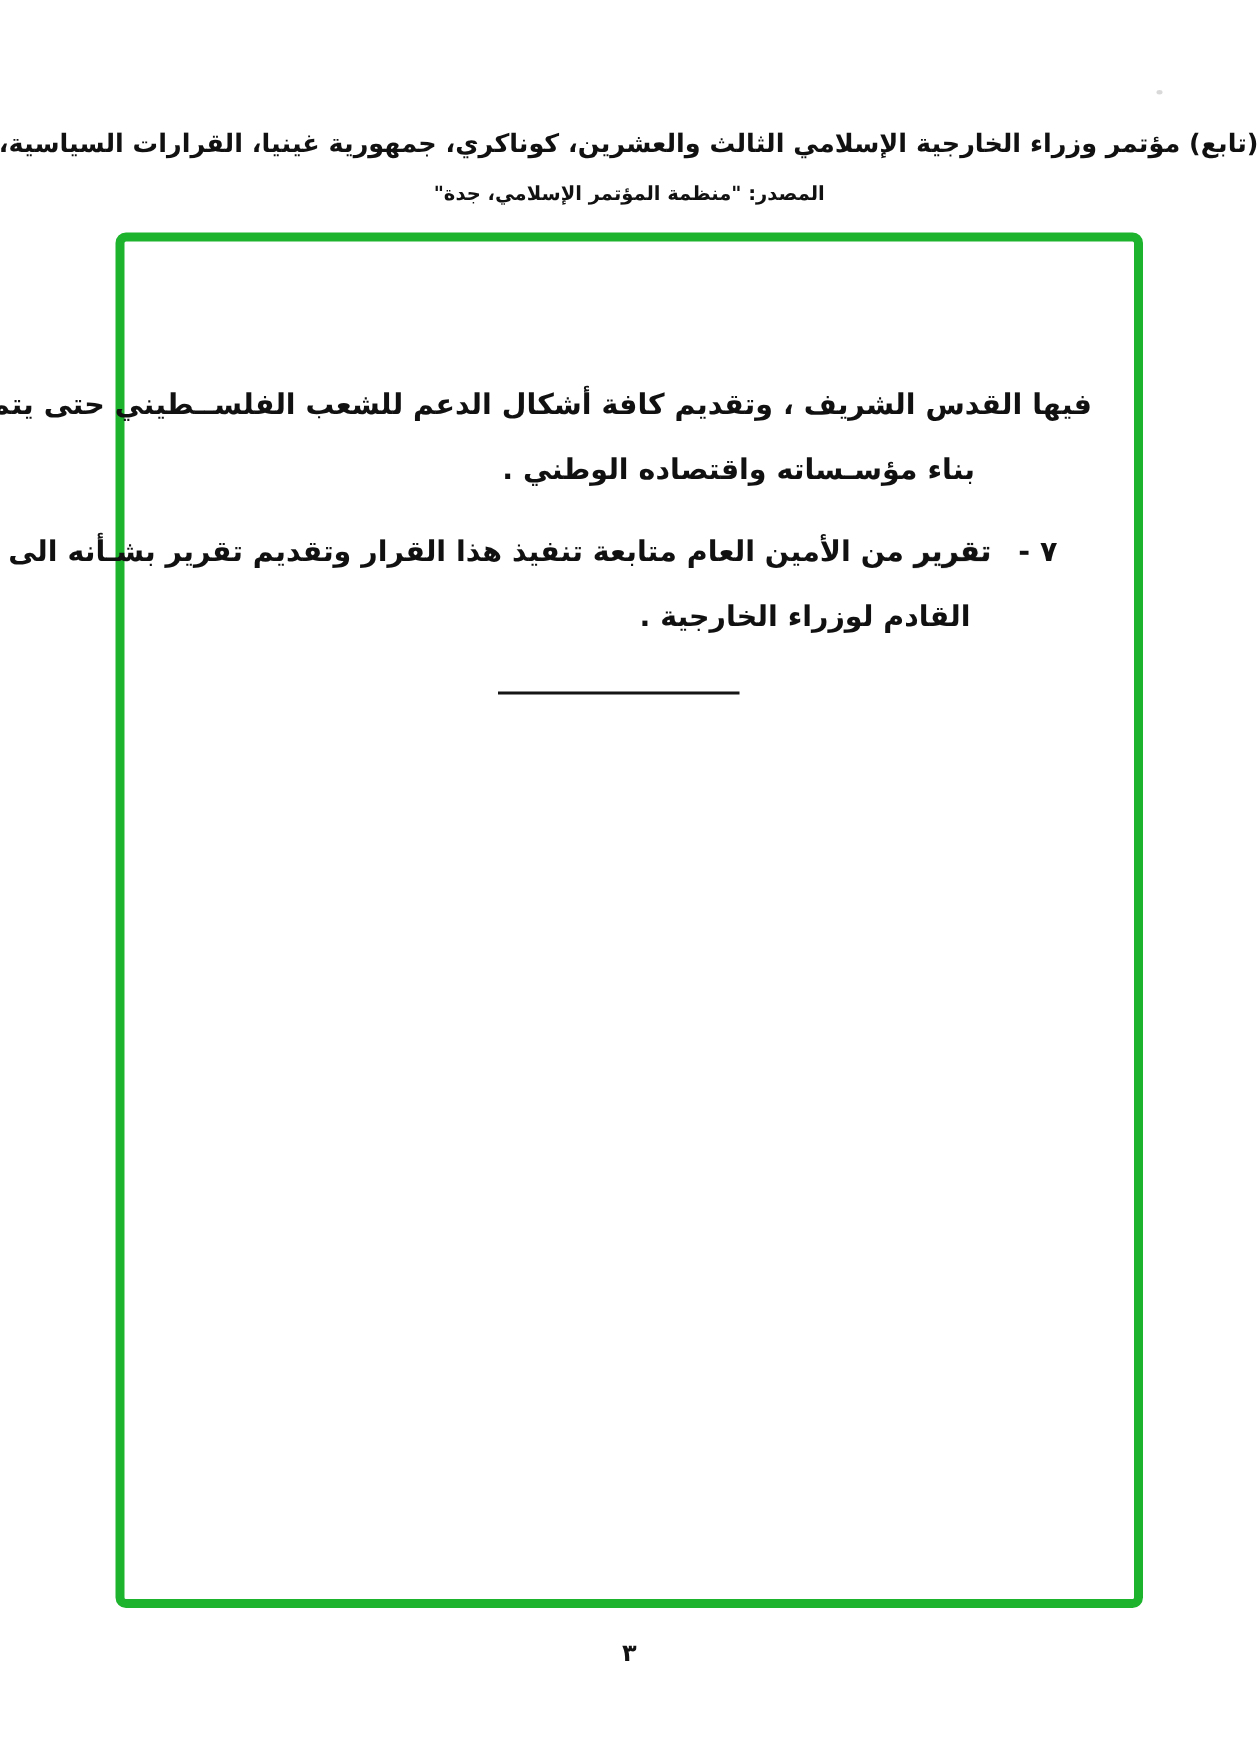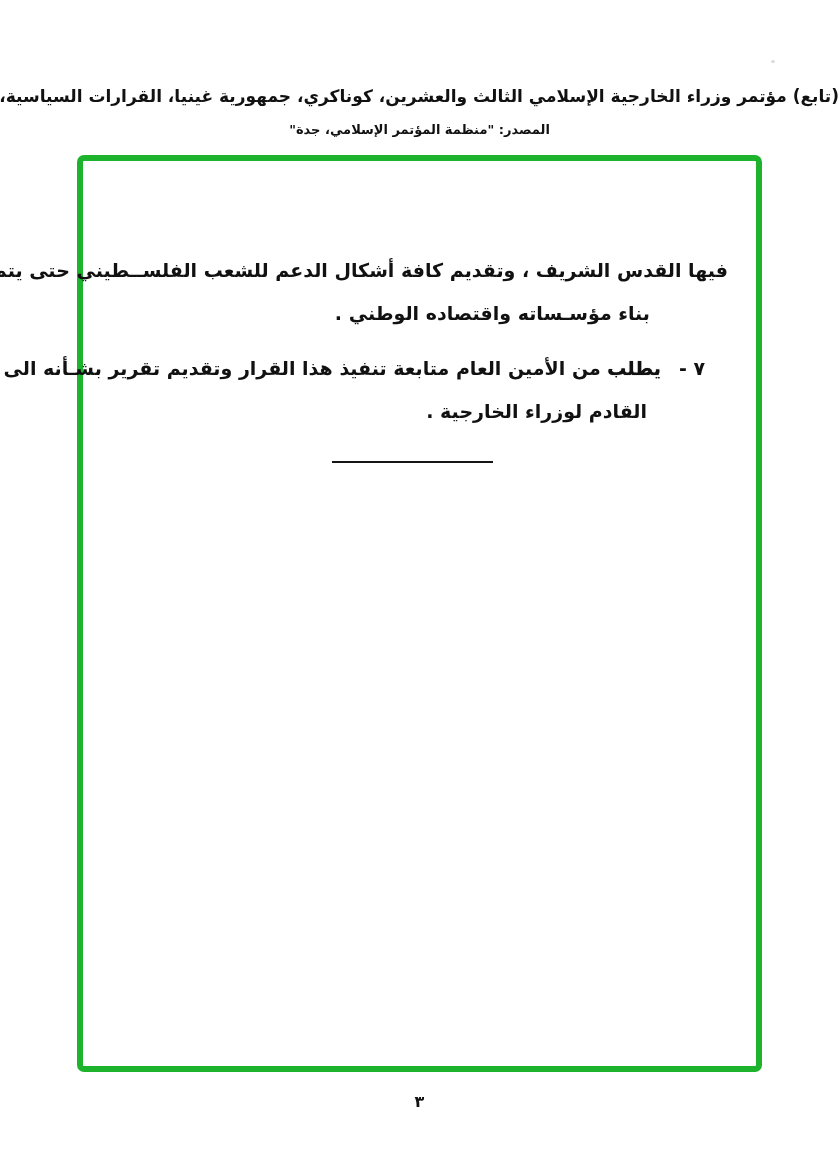--- a/index.html
+++ b/index.html
@@ -81,21 +81,21 @@
 
 <div class="frame">
 
   <div class="bodytext para-cont">
     <div class="l1 nowrap">فيها القدس الشريف ، وتقديم كافة أشكال الدعم للشعب الفلســطيني حتى يتمكـن مـن</div>
     <div class="l2 nowrap">بناء مؤسـساته واقتصاده الوطني .</div>
   </div>
 
   <div class="bodytext item7">
     <div class="l1 nowrap">
-      <span class="marker">٧ -</span><span class="kw">يطلب</span><span> من الأمين العام متابعة تنفيذ هذا القرار وتقديم تقرير بشـأنه الى المؤتمـر الاسـلامي</span>
+      <span class="marker">٧ -</span><span class="kw">تقرير</span><span> من الأمين العام متابعة تنفيذ هذا القرار وتقديم تقرير بشـأنه الى المؤتمـر الاسـلامي</span>
     </div>
     <div class="l2 nowrap">القادم لوزراء الخارجية .</div>
   </div>
 
   <div class="divider"></div>
 
 </div>
 
 <div class="pagenum">٣</div>
 

